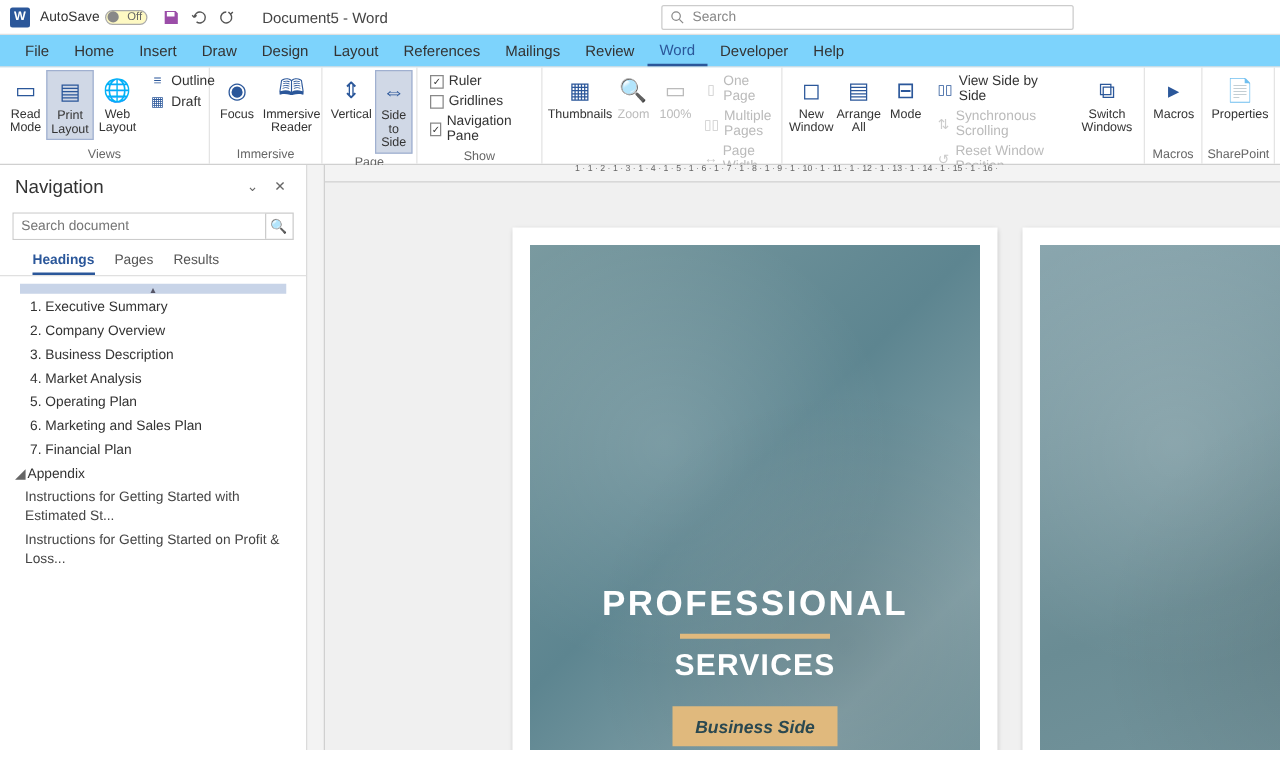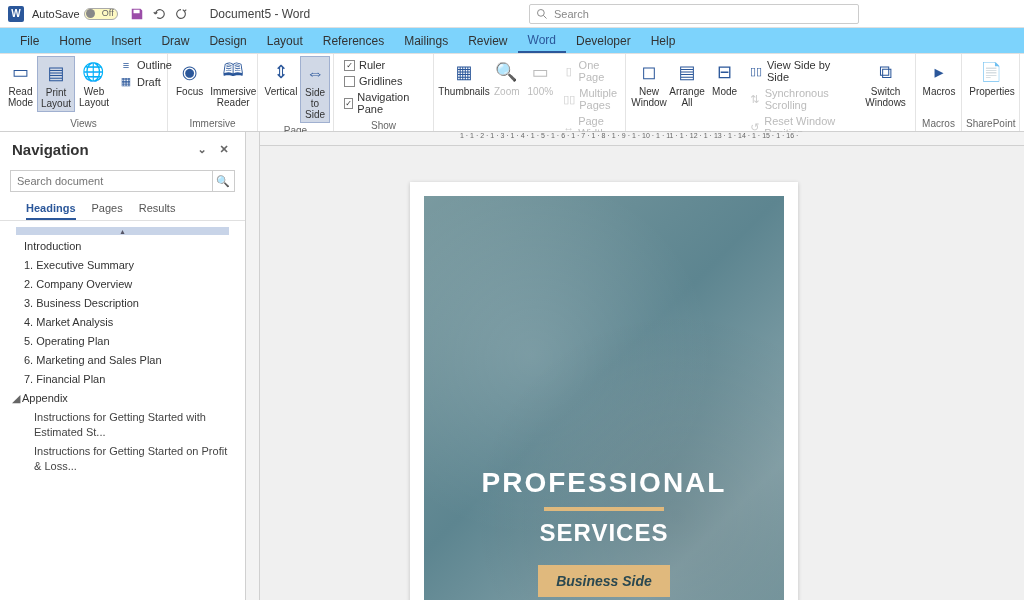--- a/index.html
+++ b/index.html
@@ -42,39 +42,39 @@
 .checkbox.checked::after { content: '✓'; color: #333; }
 
 
 .ruler-h { height: 14px; background: #f3f3f3; border-bottom: 1px solid #d0d0d0; position: relative; font-size: 7px; color: #666; overflow: hidden; }
 
 
 .main-area { display: flex; height: calc(100% - 132px - 14px); }
 
 
 .nav-pane { width: 246px; border-right: 1px solid #d0d0d0; background: #fff; display: flex; flex-direction: column; }
-.nav-header { display: flex; align-items: center; padding: 8px 12px; font-weight: bold; }
+.nav-header { display: flex; align-items: center; padding: 8px 12px; }
 .nav-title { font-size: 15px; color: #333; flex: 1; }
 .nav-header-icon { width: 18px; height: 18px; display: flex; align-items: center; justify-content: center; color: #666; cursor: pointer; margin-left: 4px; }
 .nav-search { margin: 4px 10px; display: flex; border: 1px solid #ccc; height: 22px; }
 .nav-search input { flex: 1; border: none; outline: none; padding: 0 6px; font-size: 11px; color: #888; }
 .nav-search-btn { width: 22px; display: flex; align-items: center; justify-content: center; border-left: 1px solid #ccc; cursor: pointer; color: #555; }
 .nav-tabs { display: flex; padding: 6px 10px 0; gap: 16px; border-bottom: 1px solid #e0e0e0; }
 .nav-tab { font-size: 11px; color: #555; cursor: pointer; padding-bottom: 4px; }
 .nav-tab.active { color: #2b579a; font-weight: 600; border-bottom: 2px solid #2b579a; margin-left: 16px; }
 .nav-headings { padding: 4px 0; overflow: auto; }
 .nav-heading-item { font-size: 11px; color: #333; padding: 2px 10px 2px 24px; cursor: pointer; line-height: 15px; }
-.nav-heading-item.sub { padding-left: 34px; color: #444; }
+.nav-heading-item.sub { padding-left: 20px; color: #444; }
 .nav-heading-item.top-marker { background: #c8d4e8; height: 8px; padding:0; margin: 2px 16px; display:flex; align-items:center; justify-content:center; font-size:8px; color:#556; }
 .nav-heading-item .expand { display:inline-block; width:10px; margin-left:-12px; color:#666; }
 
 
 .doc-canvas { flex: 1; background: #f0f0f0; position: relative; overflow: hidden; }
 .ruler-v { position: absolute; left: 0; top: 0; bottom: 0; width: 14px; background: #f3f3f3; border-right: 1px solid #d0d0d0; }
-.doc-scroll { position: absolute; left: 14px; right: 0; top: 0; bottom: 0; overflow: hidden; display: flex; gap: 20px; padding: 50px 0 0 150px; flex-direction: column; }
+.doc-scroll { position: absolute; left: 14px; right: 0; top: 0; bottom: 0; overflow: hidden; display: flex; gap: 20px; padding: 50px 0 0 150px; }
 .page { width: 388px; height: 560px; background: #fff; box-shadow: 0 1px 4px rgba(0,0,0,0.2); padding: 14px; flex-shrink: 0; }
 .page-img { width: 100%; height: 100%; background: linear-gradient(135deg, #7a9aa0 0%, #5d8590 40%, #88a5ac 70%, #6b8e96 100%); position: relative; display: flex; flex-direction: column; align-items: center; justify-content: center; color: #fff; }
 .page-img::before { content:''; position:absolute; inset:0; background: radial-gradient(circle at 30% 30%, rgba(255,255,255,0.15), transparent 40%), radial-gradient(circle at 70% 60%, rgba(0,0,0,0.1), transparent 50%); }
 .cover-title { font-size: 28px; font-weight: 800; letter-spacing: 2px; z-index:1; margin-top: 140px; }
 .cover-underline { width: 120px; height: 4px; background: #e0b97d; margin: 8px 0; z-index:1; }
 .cover-subtitle { font-size: 24px; font-weight: 800; letter-spacing: 1px; z-index:1; }
 .cover-badge { background: #e0b97d; padding: 8px 18px; color: #2a4850; font-weight: 700; font-style: italic; font-size: 14px; z-index:1; margin-top: 18px; }
 .page2 .page-img { background: linear-gradient(160deg, #8aa6ae 0%, #6a8c94 50%, #7e9ca4 100%); }
 </style>
 </head>
@@ -308,21 +308,20 @@
       <input placeholder="Search document" style="">
       <div class="nav-search-btn">🔍</div>
     </div>
     <div class="nav-tabs">
       <div class="nav-tab active">Headings</div>
       <div class="nav-tab">Pages</div>
       <div class="nav-tab">Results</div>
     </div>
     <div class="nav-headings">
       <div class="nav-heading-item top-marker">▴</div>
-      <div class="nav-heading-item">Introduction</div>
       <div class="nav-heading-item">1. Executive Summary</div>
       <div class="nav-heading-item">2. Company Overview</div>
       <div class="nav-heading-item">3. Business Description</div>
       <div class="nav-heading-item">4. Market Analysis</div>
       <div class="nav-heading-item">5. Operating Plan</div>
       <div class="nav-heading-item">6. Marketing and Sales Plan</div>
       <div class="nav-heading-item">7. Financial Plan</div>
       <div class="nav-heading-item"><span class="expand">◢</span><span>Appendix</span></div>
       <div class="nav-heading-item sub">Instructions for Getting Started with Estimated St...</div>
       <div class="nav-heading-item sub">Instructions for Getting Started on Profit &amp; Loss...</div>

